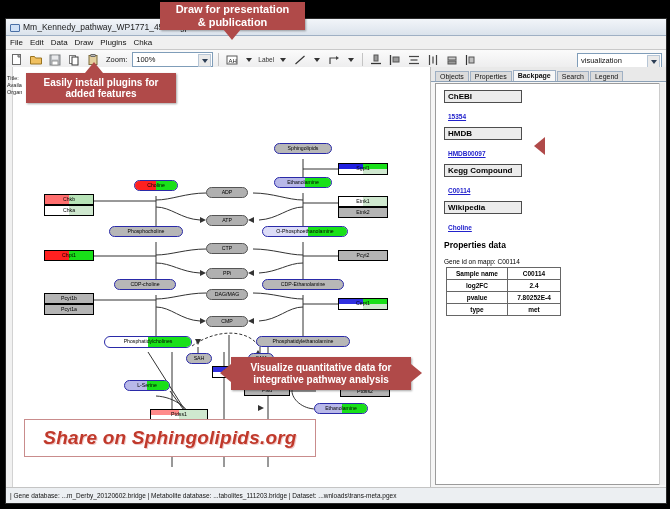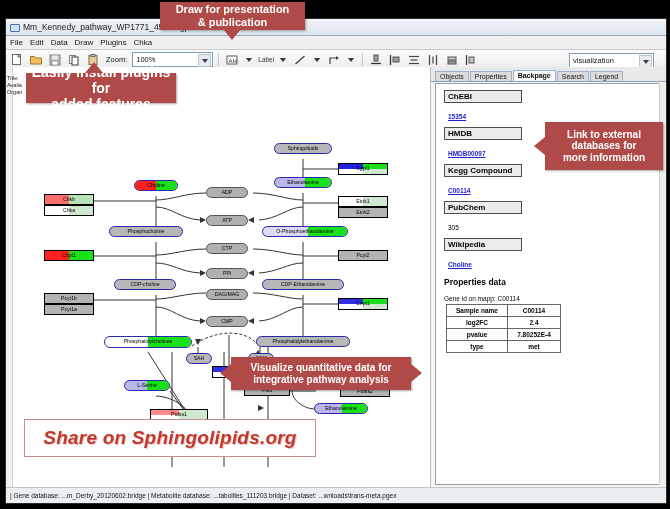--- a/index.html
+++ b/index.html
@@ -208,21 +208,21 @@
             <rect x="3" y="4" width="8" height="3" fill="#c8c8c8" stroke="#555"></rect>
             <rect x="3" y="8" width="8" height="3" fill="#9a9a9a" stroke="#555"></rect>
           </svg>
       </span>
       <span class="tbtn">
         <svg width="14" height="14">
             <line x1="2.5" y1="2" x2="2.5" y2="12" stroke="#333" stroke-width="1.2"></line>
             <rect x="5" y="4" width="5" height="6" fill="#c0c0c0" stroke="#555"></rect>
           </svg>
       </span>
-      <span class="combo" style="position:absolute;right:12px;top:3px;width:80px">
+      <span class="combo" style="position:absolute;right:4px;top:3px;width:80px">
         <span>visualization</span>
         <span class="arrow"></span>
       </span>
     </div>
 
     <div class="content">
 
       <div class="canvaswrap">
         <div class="rail"></div>
         <div class="vtitles">
@@ -471,24 +471,20 @@
           </div>
           <div>
             <div class="dbheader">HMDB</div>
             <a class="dblink" href="#">HMDB00097</a>
           </div>
           <div>
             <div class="dbheader">Kegg Compound</div>
             <a class="dblink" href="#">C00114</a>
           </div>
           <div>
-            <div class="dbheader">PubChem</div>
-            <span class="dbplain">305</span>
-          </div>
-          <div>
             <div class="dbheader">Wikipedia</div>
             <a class="dblink" href="#">Choline</a>
           </div>
 
           <div class="exprtitle">Properties data</div>
           <div class="geneid">Gene id on mapp: C00114</div>
           <table class="exprtbl">
             <tbody>
                 <tr>
               <td class="k">Sample name</td>
@@ -517,31 +513,26 @@
       <span>| Gene database: ...m_Derby_20120602.bridge | Metabolite database: ...tabolites_111203.bridge | Dataset: ...wnloads\trans-meta.pgex</span>
     </div>
   </div>
 
   <div class="callout" style="left:160px;top:2px;width:145px;height:28px;font-size:11px;">
     <span style="white-space:pre-line;">Draw for presentation
 &amp; publication</span>
   </div>
   <div class="cpt pt-down" style="left:223px;top:29px;"></div>
 
-  <div class="callout" style="left:26px;top:73px;width:150px;height:30px;font-size:14px;">
+  <div class="callout" style="left:26px;top:73px;width:150px;height:30px;font-size:10px;">
     <span style="white-space:pre-line;">Easily install plugins for
 added features</span>
   </div>
   <div class="cpt pt-up" style="left:85px;top:62px;"></div>
 
-  <div class="callout" style="left:545px;top:122px;width:118px;height:48px;font-size:10px;">
-    <span style="white-space:pre-line;">Link  to external
-databases  for
-more information</span>
-  </div>
   <div class="cpt pt-left" style="left:534px;top:137px;"></div>
 
   <div class="callout" style="left:231px;top:357px;width:180px;height:33px;font-size:10px;">
     <span style="white-space:pre-line;">Visualize quantitative data  for
 integrative pathway analysis</span>
   </div>
   <div class="cpt pt-right" style="left:411px;top:364px;"></div>
   <div class="cpt pt-left" style="left:220px;top:364px;"></div>
 
   <div class="sharebox">

